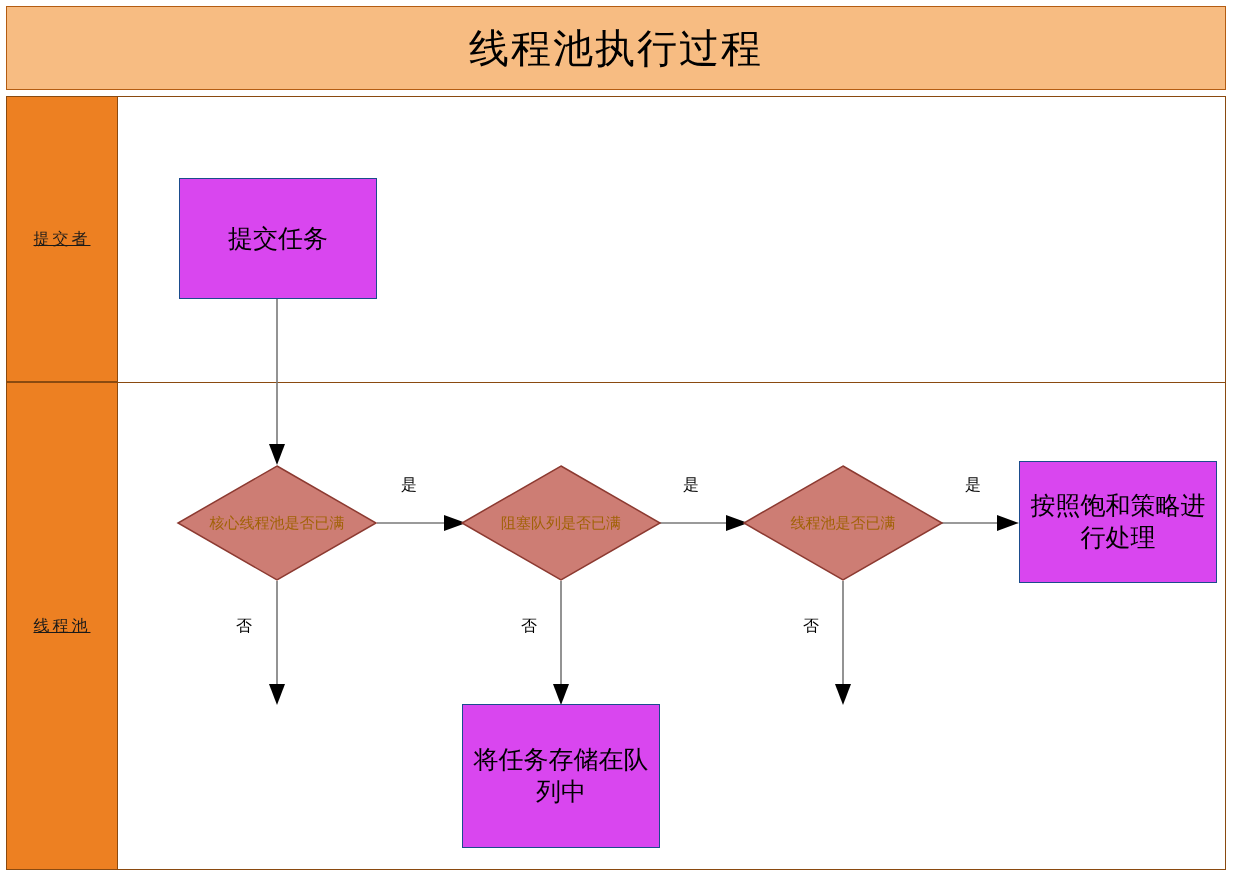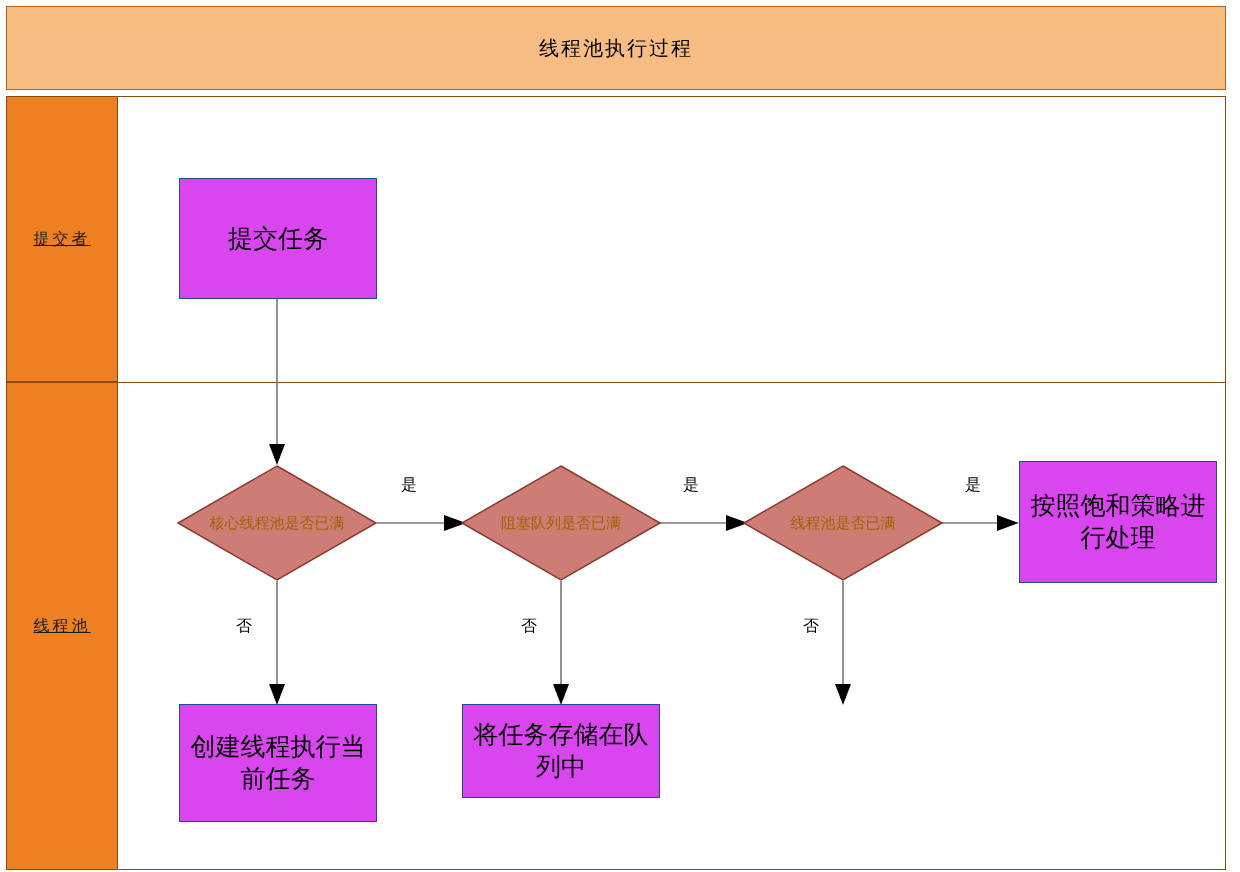--- a/index.html
+++ b/index.html
@@ -30,21 +30,21 @@
     width: 1220px;
     height: 84px;
     background: #F7BC82;
     border: 1px solid #B35C12;
     box-sizing: border-box;
     display: flex;
     align-items: center;
     justify-content: center;
   }
   .title-banner .title-text {
-    font-size: 20px;
+    font-size: 40px;
     color: #000000;
     letter-spacing: 2px;
     font-family: "Liberation Serif", "DejaVu Serif", serif;
   }
 
   
   .lane-header {
     position: absolute;
     left: 6px;
     width: 112px;
@@ -212,25 +212,22 @@
     <svg width="200" height="116" viewBox="0 0 200 116">
       <polygon points="100,1 199,58 100,115 1,58" fill="#CD7D74" stroke="#8C3A31" stroke-width="1.5"></polygon>
     </svg>
     <div class="dec-text">线程池是否已满</div>
   </div>
 
   <div class="proc-box" style="left:1019px; top:461px; width:198px; height:122px;">
     <span>按照饱和策略进行处理</span>
   </div>
 
-  <div class="proc-box" style="left:179px; top:704px; width:198px; height:118px;">
-    <span>创建线程执行当前任务</span>
-  </div>
-
-  <div class="proc-box" style="left:462px; top:704px; width:198px; height:94px;">
+
+  <div class="proc-box" style="left:462px; top:704px; width:198px; height:144px;">
     <span>将任务存储在队列中</span>
   </div>
 
 
   <div class="edge-label" style="left:401px; top:475px;">是</div>
   <div class="edge-label" style="left:683px; top:475px;">是</div>
   <div class="edge-label" style="left:965px; top:475px;">是</div>
 
   <div class="edge-label" style="left:236px; top:616px;">否</div>
   <div class="edge-label" style="left:521px; top:616px;">否</div>

